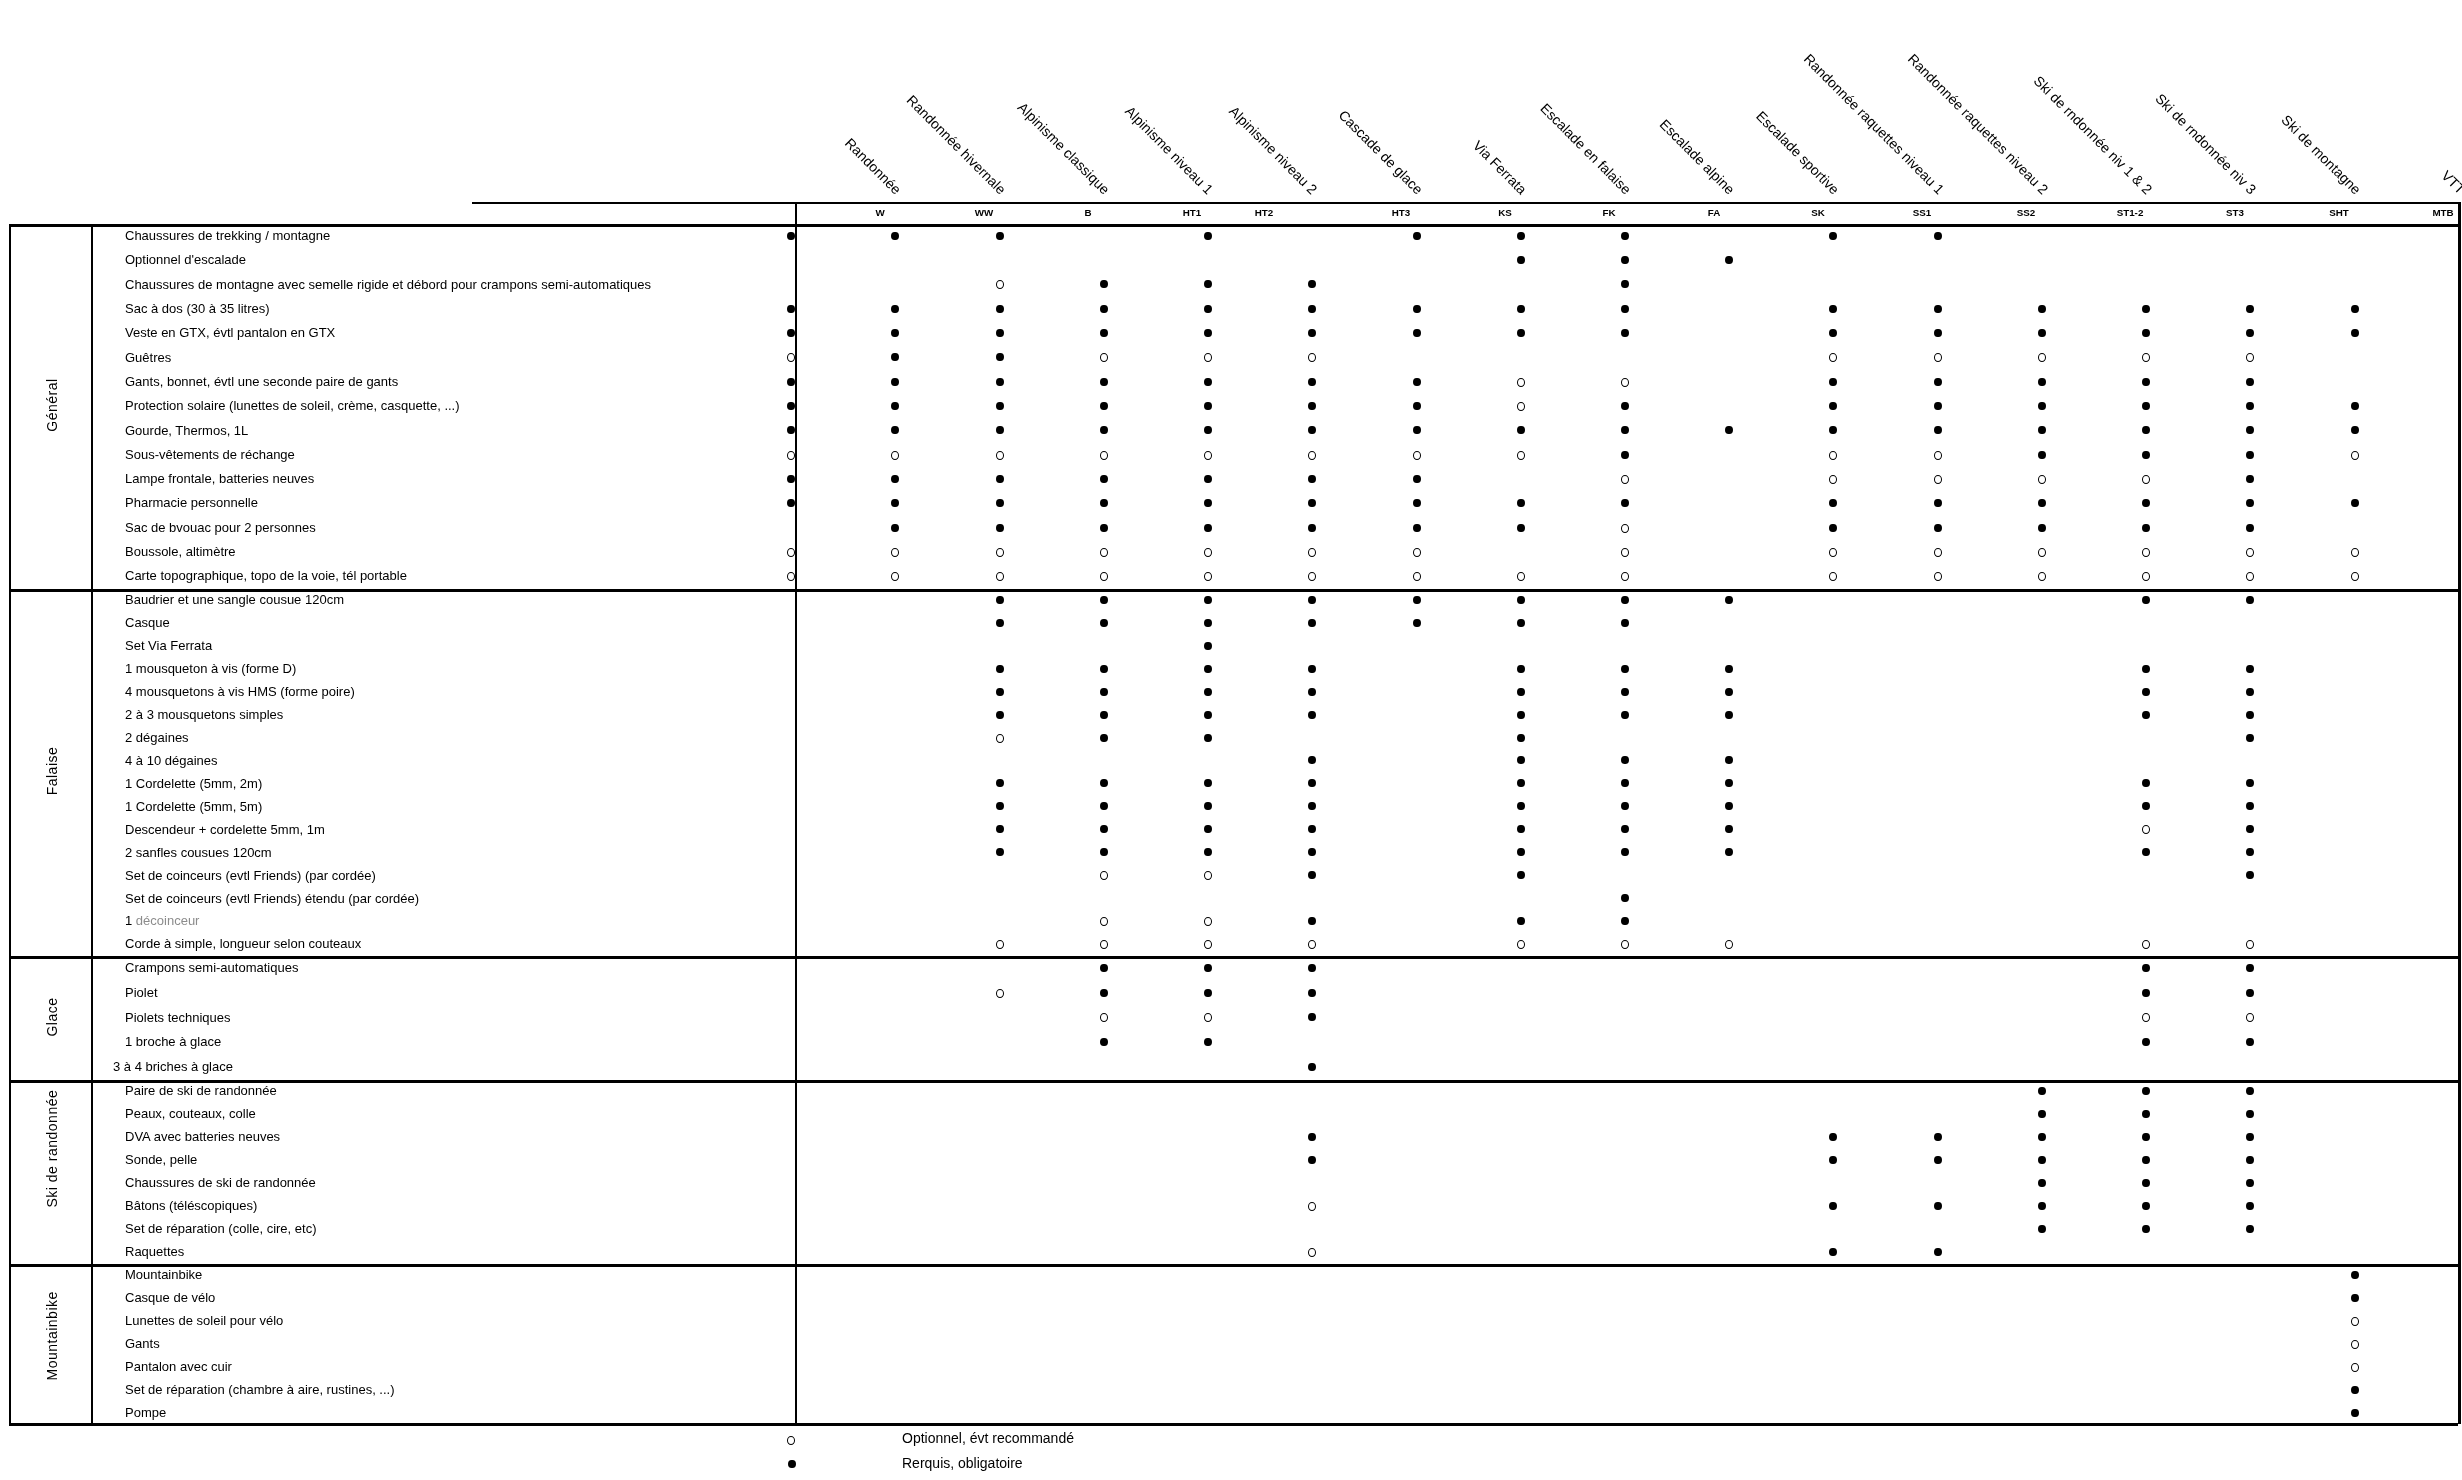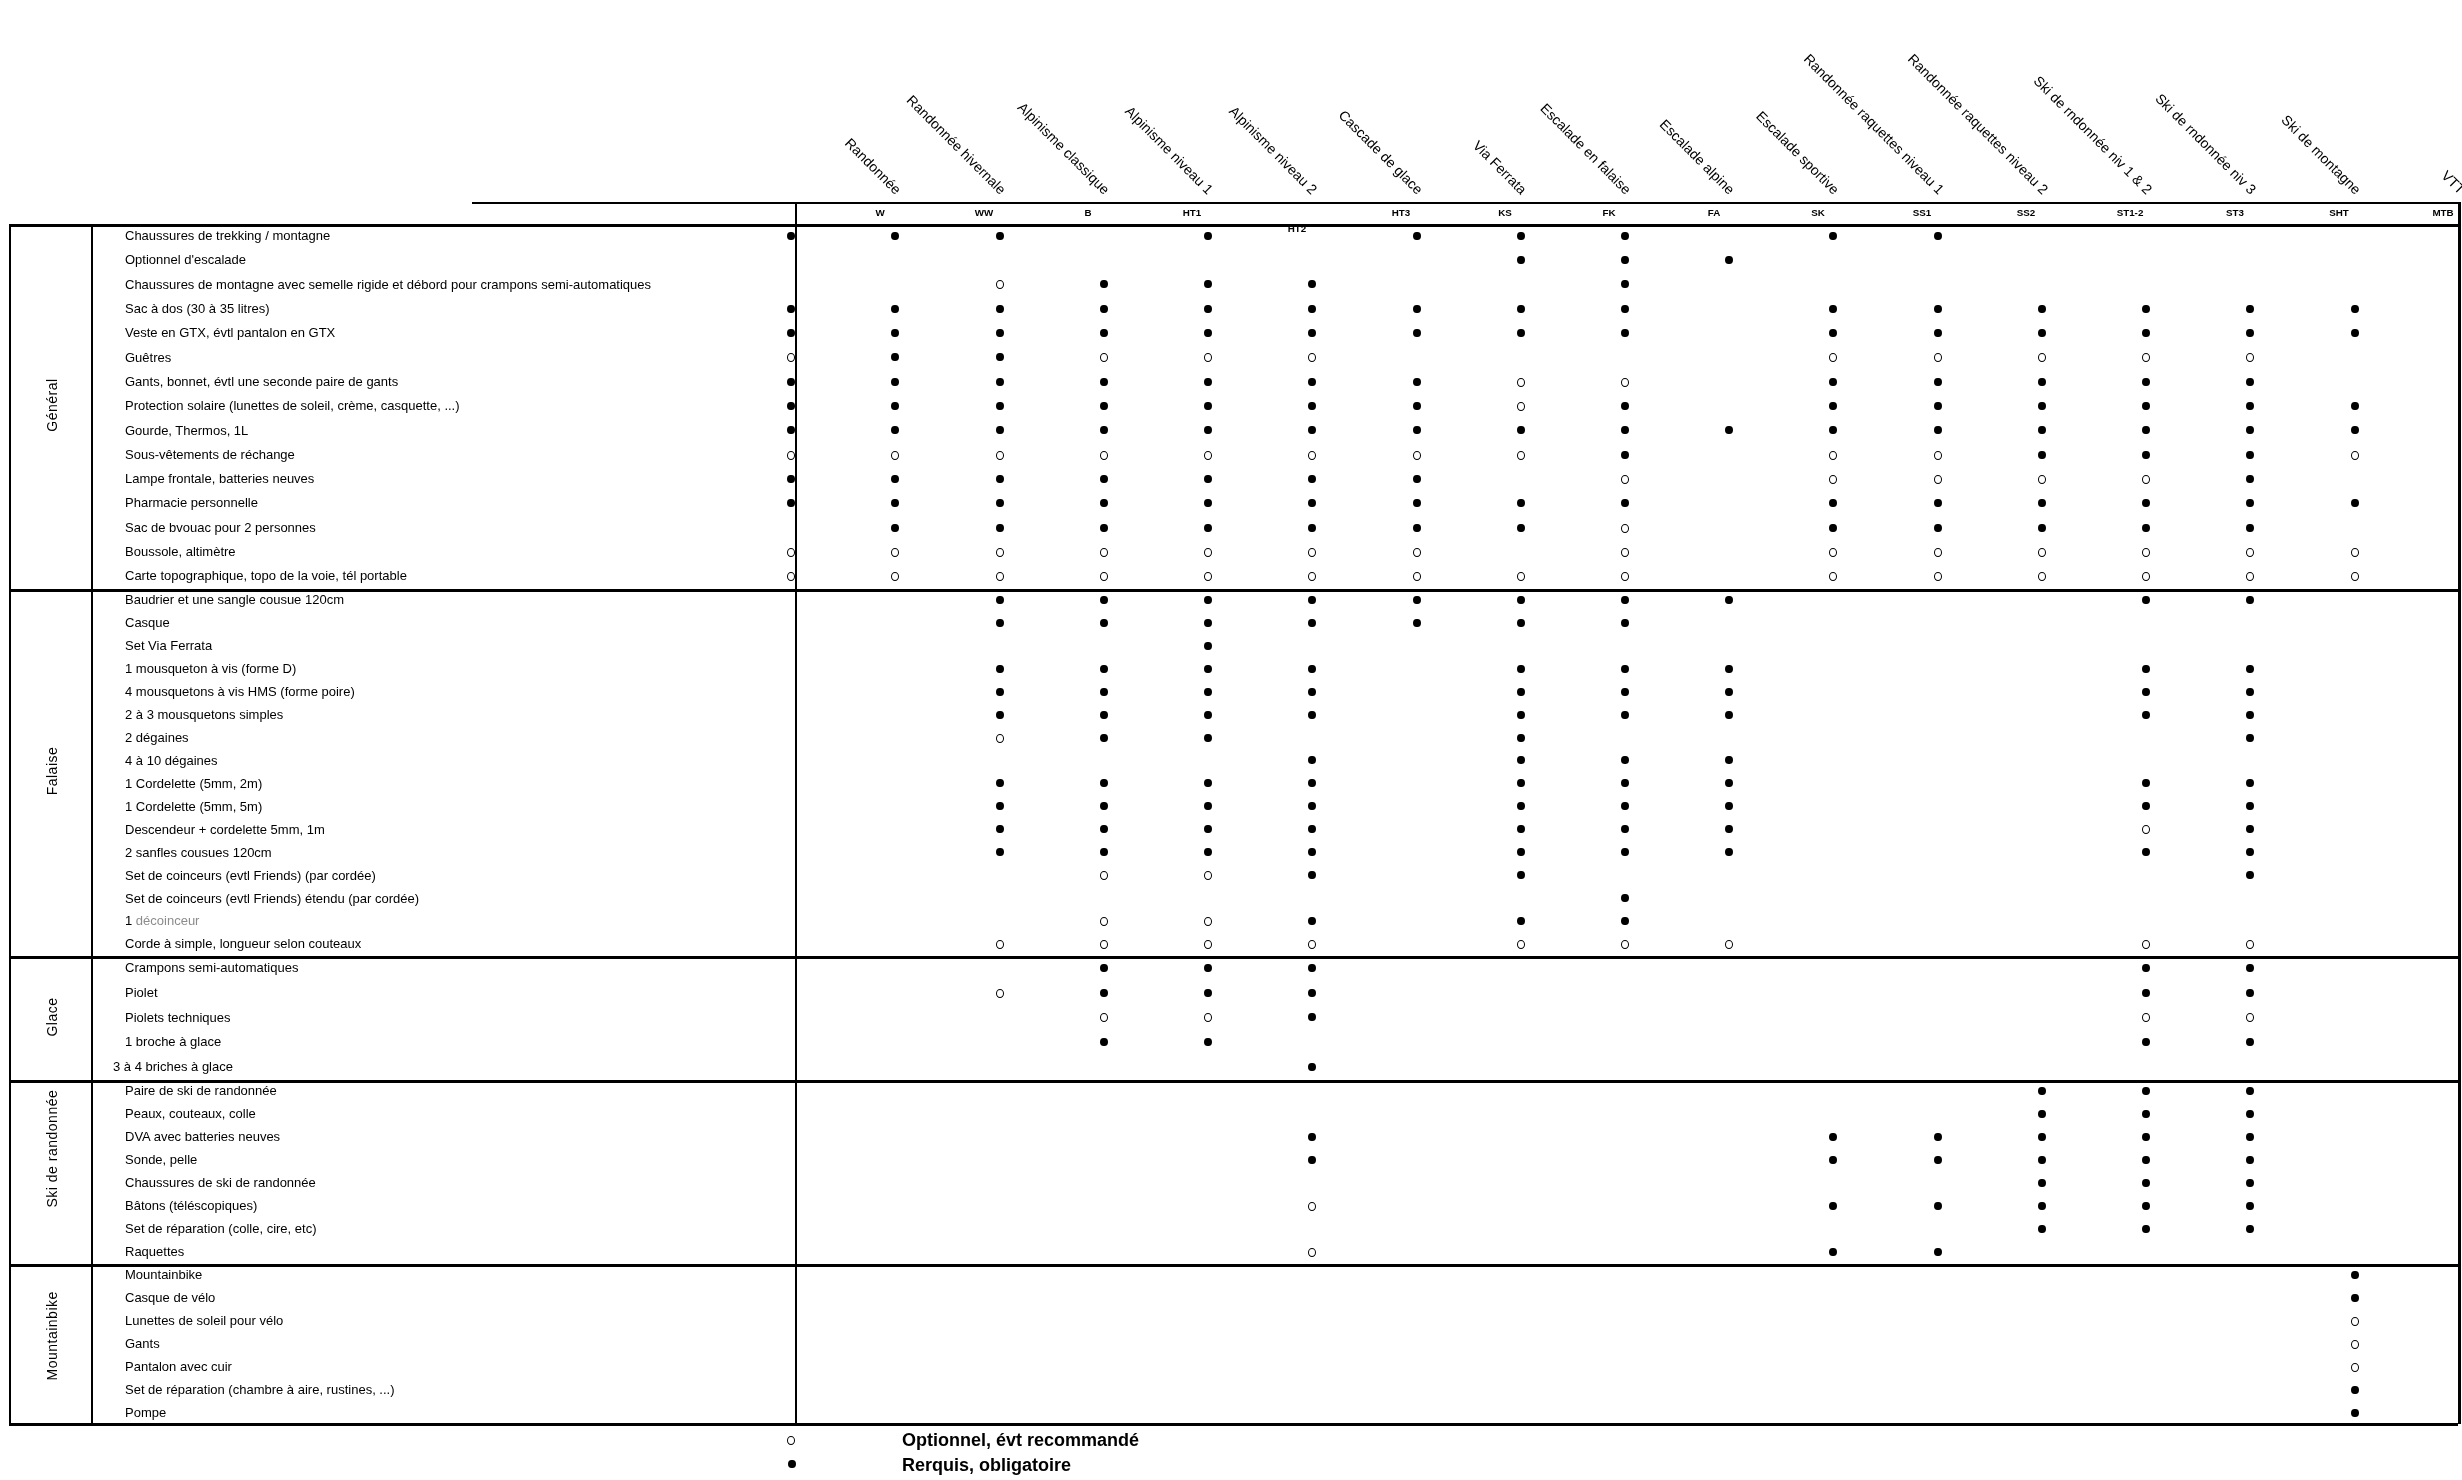--- a/index.html
+++ b/index.html
@@ -14,21 +14,21 @@
   .vline{position:absolute;background:#000;width:1.9px;}
   .hline.thick{height:2.8px;}
   .section-label{position:absolute;white-space:nowrap;font-size:14px;letter-spacing:0.5px;
                  transform:rotate(-90deg);transform-origin:center center;}
   .item-label{position:absolute;font-size:13px;white-space:nowrap;}
   .muted{color:#8c8c8c;}
   .dot{position:absolute;box-sizing:border-box;}
   .dot.req{width:7.5px;height:8.4px;border-radius:50%;background:#000;}
   .dot.opt{width:8.4px;height:9.3px;border-radius:50%;border:1.6px solid #000;background:#fff;}
   #legend .dot{position:absolute;}
-  .legend-label{position:absolute;font-size:18px;white-space:nowrap;font-weight:bold;}
+  .legend-label{position:absolute;font-size:14px;white-space:nowrap;}
 </style>
 </head>
 <body>
 
 <div id="sheet">
   <div id="col-labels">
       <div class="col-label" style="right: 1570px; top: 180px;">Randonnée</div>
       <div class="col-label" style="right: 1465px; top: 180px;">Randonnée hivernale</div>
       <div class="col-label" style="right: 1361px; top: 180px;">Alpinisme classique</div>
       <div class="col-label" style="right: 1257px; top: 180px;">Alpinisme niveau 1</div>
@@ -43,21 +43,21 @@
       <div class="col-label" style="right: 319px; top: 180px;">Ski de rndonnée niv 1 &amp; 2</div>
       <div class="col-label" style="right: 215px; top: 180px;">Ski de rndonnée niv 3</div>
       <div class="col-label" style="right: 110px; top: 180px;">Ski de montagne</div>
       <div class="col-label" style="right: 6px; top: 180px;">VTT</div>
     </div>
   <div id="code-strip">
       <div class="code" style="left: 852px; top: 203px;">W</div>
       <div class="code" style="left: 956px; top: 203px;">WW</div>
       <div class="code" style="left: 1060px; top: 203px;">B</div>
       <div class="code" style="left: 1164px; top: 203px;">HT1</div>
-      <div class="code" style="left: 1269px; top: 203px; margin-top: 16px;">HT2</div>
+      <div class="code" style="left: 1236px; top: 203px;">HT2</div>
       <div class="code" style="left: 1373px; top: 203px;">HT3</div>
       <div class="code" style="left: 1477px; top: 203px;">KS</div>
       <div class="code" style="left: 1581px; top: 203px;">FK</div>
       <div class="code" style="left: 1686px; top: 203px;">FA</div>
       <div class="code" style="left: 1790px; top: 203px;">SK</div>
       <div class="code" style="left: 1894px; top: 203px;">SS1</div>
       <div class="code" style="left: 1998px; top: 203px;">SS2</div>
       <div class="code" style="left: 2102px; top: 203px;">ST1-2</div>
       <div class="code" style="left: 2207px; top: 203px;">ST3</div>
       <div class="code" style="left: 2311px; top: 203px;">SHT</div>

